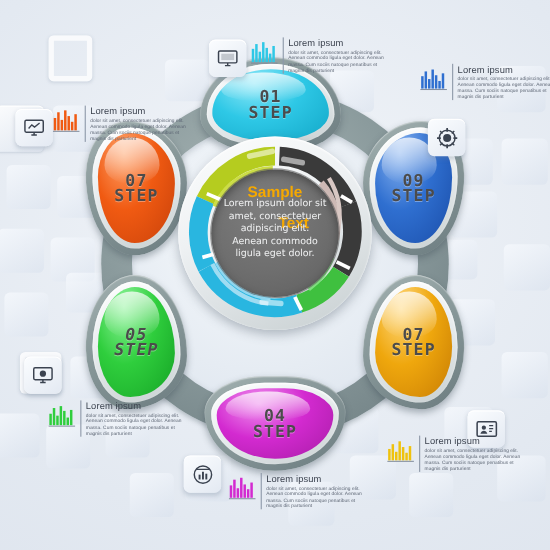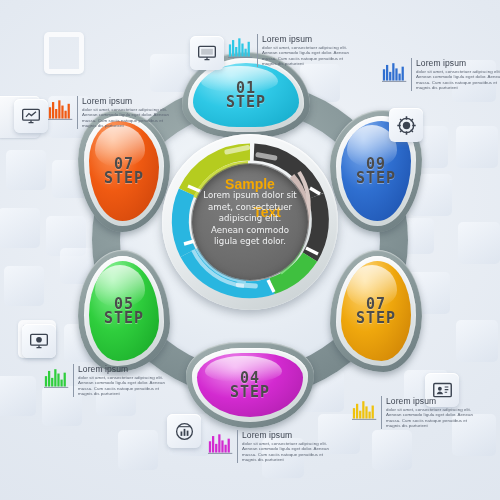--- a/index.html
+++ b/index.html
@@ -117,21 +117,21 @@
   .shape-lr      {border-radius:52% 48% 42% 58%/60% 54% 46% 40%;}
   .shape-lr .ring{border-radius:52% 48% 42% 58%/60% 54% 46% 40%;}
   .shape-lr .blob{border-radius:52% 48% 42% 58%/60% 54% 46% 40%;}
 
   .shape-ll      {border-radius:48% 52% 58% 42%/54% 60% 40% 46%;}
   .shape-ll .ring{border-radius:48% 52% 58% 42%/54% 60% 40% 46%;}
   .shape-ll .blob{border-radius:48% 52% 58% 42%/54% 60% 40% 46%;}
 
   
   #core{
-    position:absolute;left:88px;top:70px;width:176px;height:176px;
+    position:absolute;left:88px;top:60px;width:176px;height:176px;
     border-radius:50%;
   }
   #coreBezel{
     position:absolute;inset:0;border-radius:50%;
     background:linear-gradient(155deg,#fdfefe 0%,#eef1f3 40%,#c6ced0 100%);
     box-shadow:0 4px 10px rgba(60,75,88,.35), inset 0 1px 2px #fff;
   }
   #arcs{position:absolute;inset:6px;}
   #coreInner{
     position:absolute;inset:30px;border-radius:50%;
@@ -237,21 +237,21 @@
     <div class="pod shape-bot" style="left:112px;top:278px;width:128px;height:86px;">
       <div class="ring"></div>
       <div class="blob" style="background:radial-gradient(ellipse at 36% 22%, #f094ef 0%, #d32ad0 45%, #a81ca6 100%);">
         <span class="num">04</span>
         <span class="stp">STEP</span>
       </div>
     </div>
 
     <div class="pod shape-ll" style="left:4px;top:186px;width:92px;height:122px;">
       <div class="ring"></div>
-      <div class="blob" style="background:radial-gradient(ellipse at 34% 18%, #8ef49a 0%, #2fce3d 45%, #15a325 100%);">
+      <div class="blob" style="background:radial-gradient(ellipse at 34% 18%, #8ef49a 0%, #2fce3d 45%, #15a325 100%);font-style:italic;">
         <span class="num">05</span>
         <span class="stp">STEP</span>
       </div>
     </div>
 
     <div class="pod shape-ul" style="left:4px;top:46px;width:92px;height:122px;">
       <div class="ring"></div>
       <div class="blob" style="background:radial-gradient(ellipse at 34% 18%, #ffa36b 0%, #f05a12 45%, #c8410a 100%);">
         <span class="num">07</span>
         <span class="stp">STEP</span>

